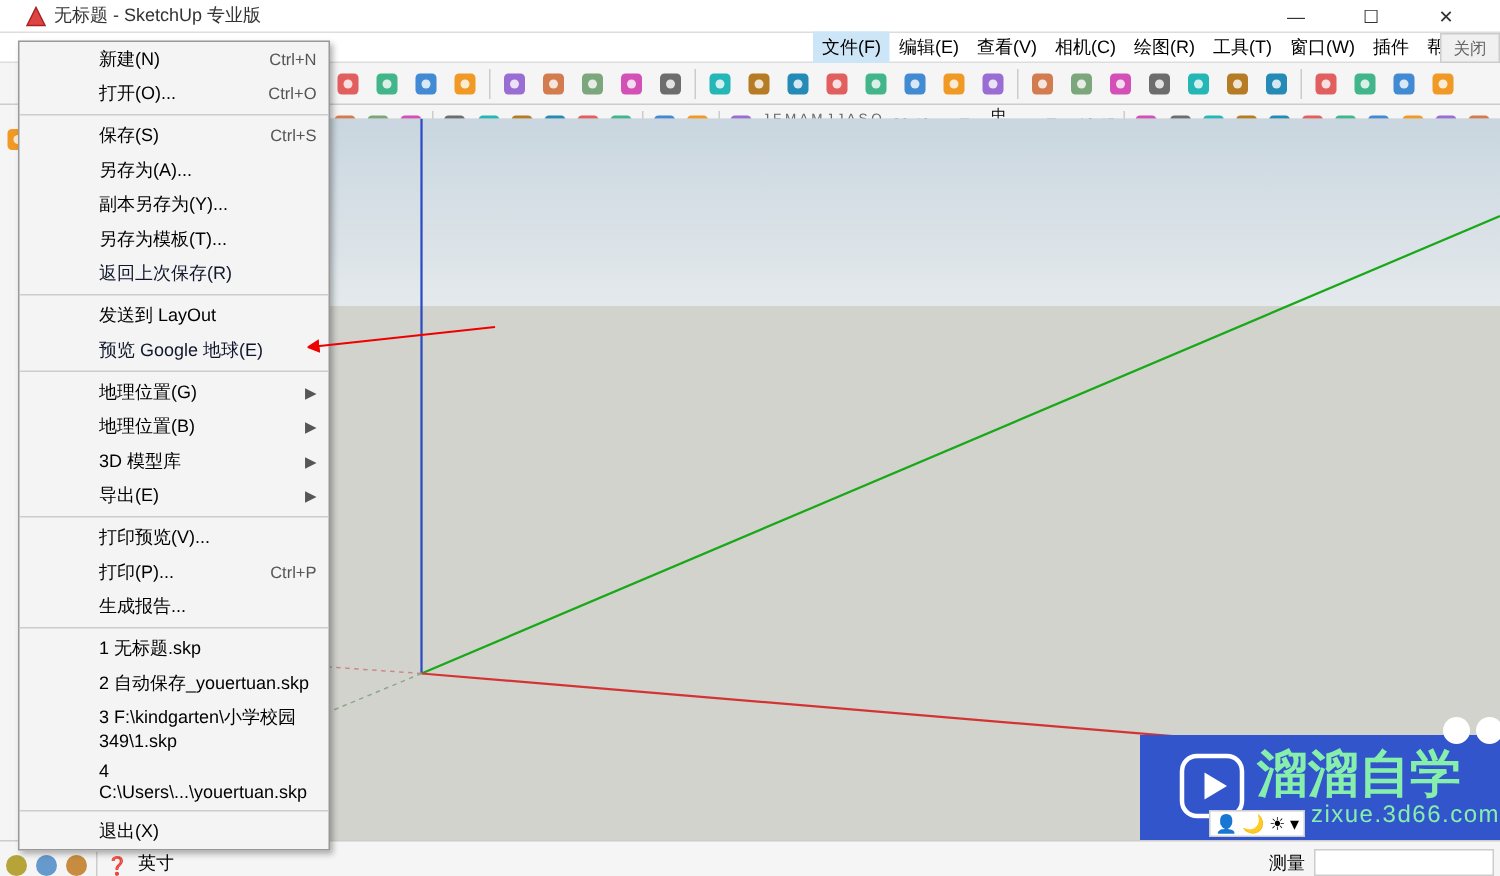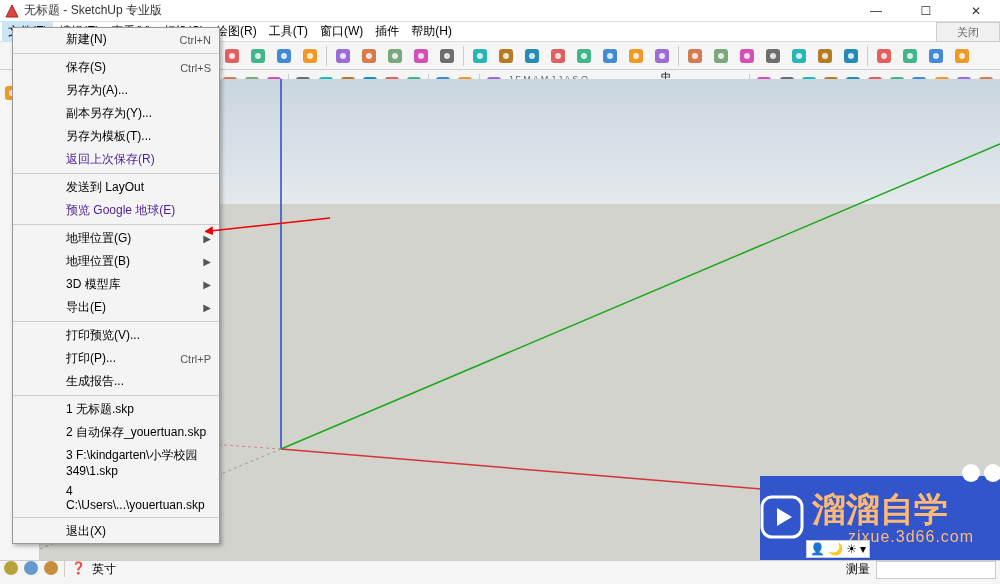--- a/index.html
+++ b/index.html
@@ -1,31 +1,31 @@
 <!DOCTYPE html>
 <html><head>
   <meta charset="utf-8">
   <style>
     * { margin: 0; padding: 0; box-sizing: border-box; font-family: "Microsoft YaHei", "SimSun", sans-serif; }
     body { width: 1000px; height: 584px; overflow: hidden; background: #fff; font-size: 12px; position: relative; }
     
     
-    .title-bar { display: flex; align-items: center; height: 22px; background: #fff; padding: 0 4px; border-bottom: 1px solid #ddd; }
+    .title-bar { display: flex; align-items: center; height: 22px; background: #fff; padding: 0 16px; border-bottom: 1px solid #ddd; }
     .title-bar .icon-sk { width: 16px; height: 16px; margin-right: 4px; }
     .title-bar .title { flex: 1; color: #333; font-size: 12px; }
     .title-bar .win-controls { display: flex; gap: 10px; }
     .title-bar .win-btn { width: 40px; height: 22px; display: flex; align-items: center; justify-content: center; color: #333; }
     
     
-    .menu-bar { display: flex; align-items: center; height: 20px; background: #fff; padding: 0 2px; border-bottom: 1px solid #ddd; }
+    .menu-bar { display: flex; align-items: center; height: 20px; background: #fff; padding: 0 2px; border-bottom: 1px solid #ddd; justify-content: flex-end; }
     .menu-item { padding: 2px 6px; cursor: pointer; font-size: 12px; }
     .menu-item.active { background: #cde6f7; }
     
     
-    .pane-close { position: absolute; right: 0; top: 22px; width: 64px; height: 20px; display: flex; align-items: center; justify-content: center; font-size: 11px; color: #666; background: #f0f0f0; border: 1px solid #ccc; }
+    .pane-close { position: absolute; right: 0; top: 22px; width: 40px; height: 20px; display: flex; align-items: center; justify-content: center; font-size: 11px; color: #666; background: #f0f0f0; border: 1px solid #ccc; }
     
     
     .toolbar-row { display: flex; align-items: center; height: 28px; background: #f5f5f5; border-bottom: 1px solid #ccc; padding: 2px 4px; gap: 2px; }
     .tool-btn { width: 24px; height: 24px; display: flex; align-items: center; justify-content: center; border: 1px solid transparent; }
     .tool-sep { width: 1px; height: 20px; background: #ccc; margin: 0 2px; }
     .tool-icon { width: 18px; height: 18px; }
     .tool-time { font-size: 10px; padding: 0 2px; }
     .tool-months { font-size: 9px; letter-spacing: 0; padding: 0 2px; color: #666; }
     .tool-slider { width: 40px; height: 4px; background: #ddd; border-radius: 2px; position: relative; }
     .tool-slider::after { content:''; position:absolute; width:6px; height:10px; background:#888; top:-3px; left:50%; }
@@ -33,40 +33,40 @@
     
     .viewport { position: absolute; left: 40px; top: 79px; right: 0; bottom: 24px; background: #d3d3ce; overflow: hidden; }
     .viewport .sky { position: absolute; left: 0; top: 0; right: 0; height: 125px; background: linear-gradient(#c9d6df, #e4e9ec); }
     .viewport svg { position: absolute; inset: 0; }
     
     
     .left-bar { position: absolute; left: 0; top: 79px; width: 40px; bottom: 24px; background: #f5f5f5; border-right: 1px solid #ccc; }
     .left-bar .tb { display:flex; padding:2px; gap:2px; }
     
     
-    .status-bar { position: absolute; left: 0; bottom: 0; right: 0; height: 24px; background: #f5f5f5; border-top: 1px solid #ccc; display: flex; align-items: flex-start; padding: 0 4px; gap: 6px; }
+    .status-bar { position: absolute; left: 0; bottom: 0; right: 0; height: 24px; background: #f5f5f5; border-top: 1px solid #ccc; display: flex; align-items: flex-end; padding: 0 4px; gap: 6px; }
     .status-circle { width: 14px; height: 14px; border-radius: 50%; }
     .status-mid { flex:1; }
     .status-input { border:1px solid #ccc; width:120px; height:18px; background:#fff; }
     
     
     .dropdown { position: absolute; left: 12px; top: 27px; width: 208px; background: #f4f4f4; border: 1px solid #999; box-shadow: 2px 2px 4px rgba(0,0,0,0.3); z-index: 100; }
     .dd-item { display: flex; align-items: center; padding: 3px 8px 3px 20px; font-size: 12px; cursor: pointer; position: relative; }
     .dd-item .label { flex: 1; margin-left: 33px; }
     .dd-item .shortcut { color: #555; font-size: 11px; }
     .dd-item .arrow { color: #555; font-size: 10px; }
     .dd-item.highlight { background: #cceeff; }
-    .dd-item.disabled { color: #4c1d95; }
+    .dd-item.disabled { color: #0f172a; }
     .dd-sep { height: 1px; background: #ccc; margin: 2px 0; }
     
     
     .arrow-svg { position: absolute; z-index: 200; pointer-events: none; }
     
     
-    .watermark { position: absolute; right: 0; bottom: 24px; width: 240px; height: 84px; background: #3355cc; display: flex; align-items: center; justify-content: flex-start; color: #fdba74; z-index: 50; }
+    .watermark { position: absolute; right: 0; bottom: 24px; width: 240px; height: 70px; background: #3355cc; display: flex; align-items: center; justify-content: flex-end; color: #86efac; z-index: 50; }
     .watermark .wm-icon { margin-right: 8px; }
     .watermark .wm-text1 { font-size: 34px; font-weight: 700; line-height: 1; }
     .watermark .wm-text2 { font-size: 16px; line-height: 1; margin-top: 3px; letter-spacing:1px;margin-left:36px;}
     .wm-growth { position:absolute; right:-2px; top:-12px; display:flex; gap:4px;}
     .wm-growth span{ width:18px; height:18px; background:#fff; border-radius:50%;}
     
     .tiny-right-toolbar { position:absolute; right:130px; bottom:26px; display:flex; align-items:center; gap:3px; background:#fff; border:1px solid #ccc; padding:1px 3px; z-index:60;}
   </style>
 </head>
 <body>
@@ -449,20 +449,24 @@
     <line x1="241" y1="370" x2="0" y2="353" stroke="#c88" stroke-width="1" stroke-dasharray="3,3"></line>
     <line x1="241" y1="370" x2="0" y2="470" stroke="#8a8" stroke-width="1" stroke-dasharray="3,3"></line>
   </svg>
 </div>
 
 <div class="dropdown" id="file-dropdown">
     <div class="dd-item">
       <span class="label">新建(N)</span>
       <span class="shortcut">Ctrl+N</span>
     </div>
+    <div class="dd-item">
+      <span class="label">打开(O)...</span>
+      <span class="shortcut">Ctrl+O</span>
+    </div>
     <div class="dd-sep"></div>
     <div class="dd-item">
       <span class="label">保存(S)</span>
       <span class="shortcut">Ctrl+S</span>
     </div>
     <div class="dd-item">
       <span class="label">另存为(A)...</span>
     </div>
     <div class="dd-item">
       <span class="label">副本另存为(Y)...</span>

